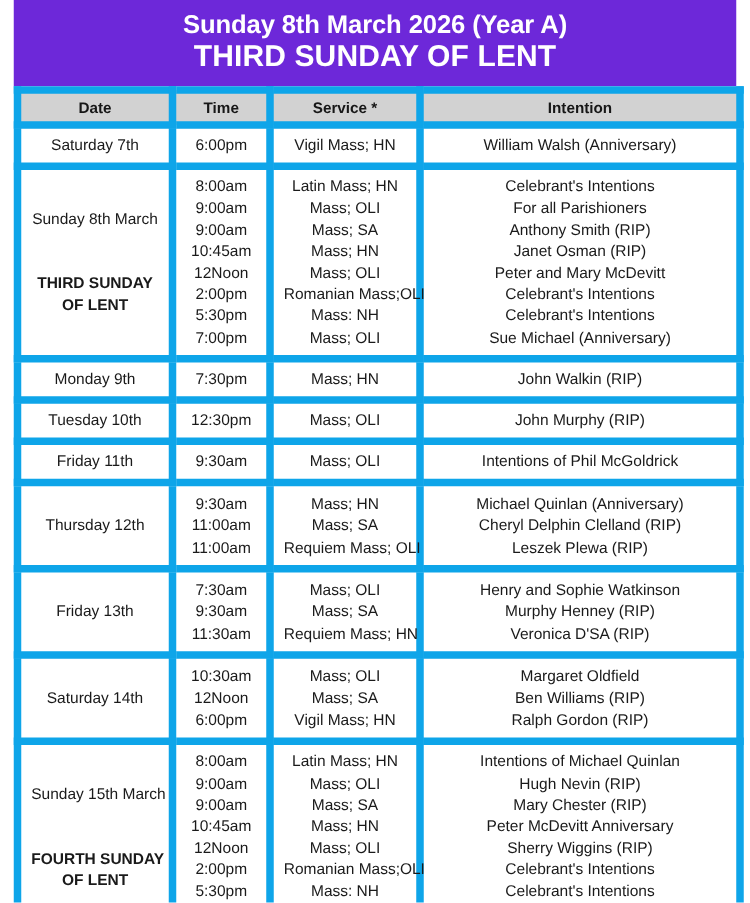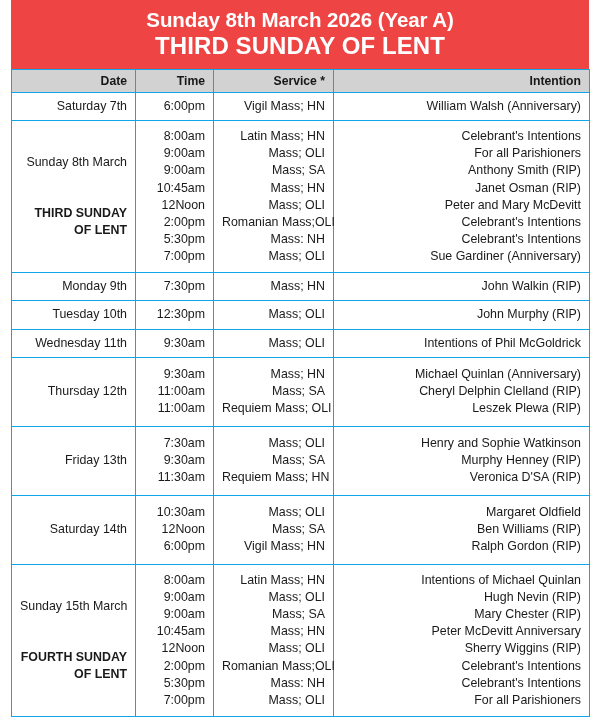--- a/index.html
+++ b/index.html
@@ -18,21 +18,21 @@
   .sheet {
     width: 600px;
     height: 722px;
     box-sizing: border-box;
     padding: 0px 11px 0px 11px;
     background: #ffffff;
   }
 
   
   .banner {
-    background: #ef4444;
+    background: #6d28d9;
     color: #ffffff;
     text-align: center;
     padding: 7px 6px 8px 6px;
     box-sizing: border-box;
   }
   .banner-line1 {
     font-size: 20.5px;
     font-weight: bold;
     line-height: 1.22;
     letter-spacing: -0.1px;
@@ -48,23 +48,23 @@
 
   
   table.schedule {
     width: 100%;
     border-collapse: collapse;
     table-layout: fixed;
     font-size: 12.4px;
   }
   table.schedule td,
   table.schedule th {
-    border: 1px solid #0ea5e9;
+    border: 6px solid #0ea5e9;
     vertical-align: middle;
-    text-align: right;
+    text-align: center;
     padding: 5px 8px 5px 8px;
     box-sizing: border-box;
     line-height: 1.0;
   }
   thead th {
     background: #d2d2d2;
     font-weight: bold;
     font-size: 12.2px;
     padding-top: 6px;
     padding-bottom: 6px;
@@ -192,21 +192,21 @@
           </td>
           <td>
             <div class="cell-lines">
               <span>Celebrant's Intentions</span>
               <span>For all Parishioners</span>
               <span>Anthony Smith (RIP)</span>
               <span>Janet Osman (RIP)</span>
               <span>Peter and Mary McDevitt</span>
               <span>Celebrant's Intentions</span>
               <span>Celebrant's Intentions</span>
-              <span>Sue Gardiner (Anniversary)</span>
+              <span>Sue Michael (Anniversary)</span>
             </div>
           </td>
         </tr>
         <tr class="row-single">
           <td>
             <div class="date-block">
               <div class="date-main">Monday 9th</div>
             </div>
           </td>
           <td>
@@ -243,21 +243,21 @@
           </td>
           <td>
             <div class="cell-lines">
               <span>John Murphy (RIP)</span>
             </div>
           </td>
         </tr>
         <tr class="row-single">
           <td>
             <div class="date-block">
-              <div class="date-main">Wednesday 11th</div>
+              <div class="date-main">Friday 11th</div>
             </div>
           </td>
           <td>
             <div class="cell-lines">
               <span>9:30am</span>
             </div>
           </td>
           <td>
             <div class="cell-lines">
               <span>Mass; OLI</span>

